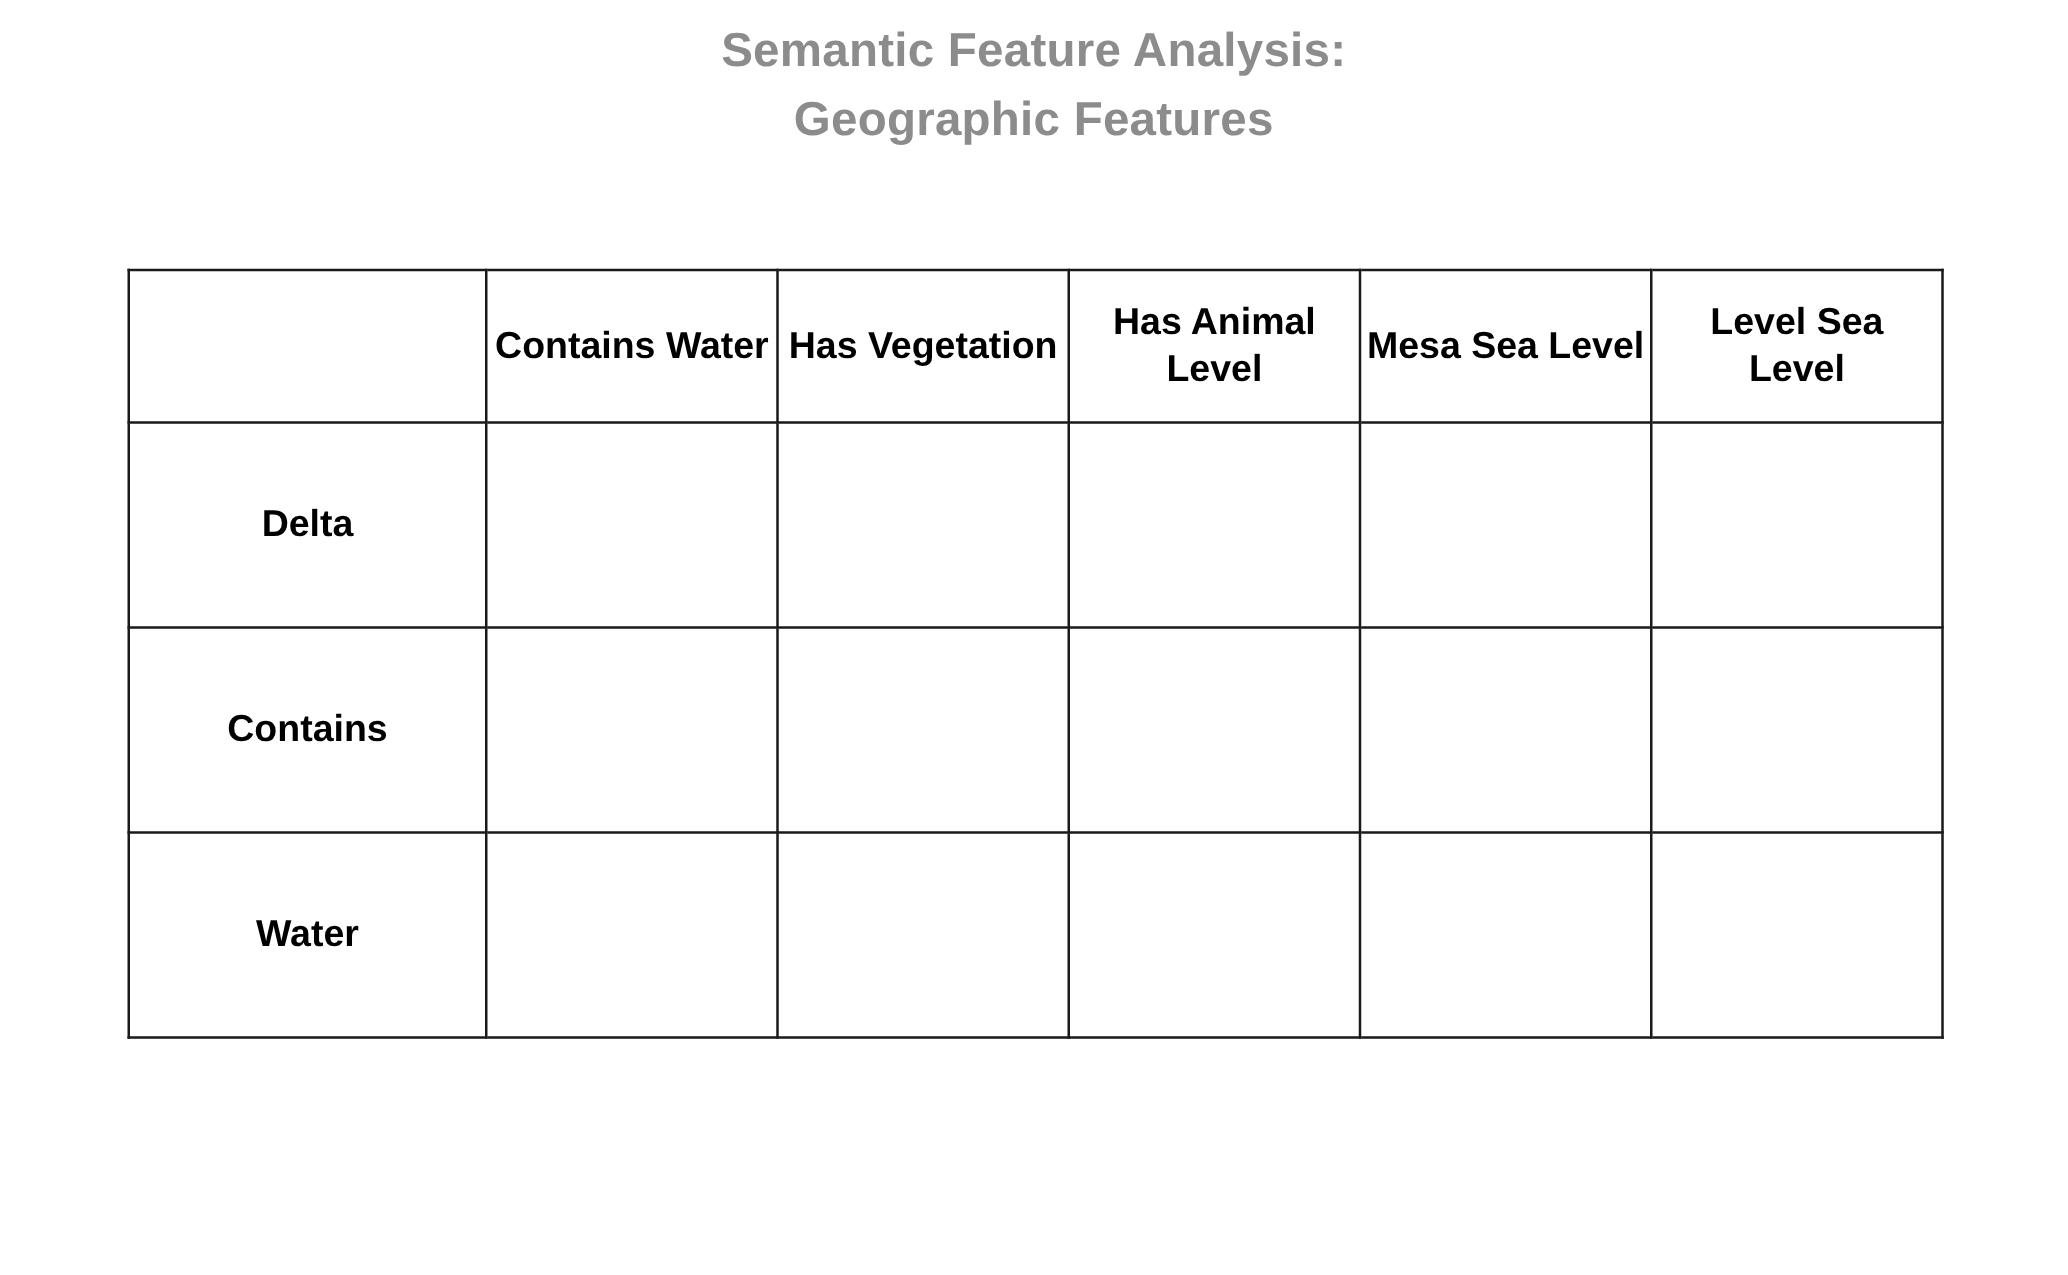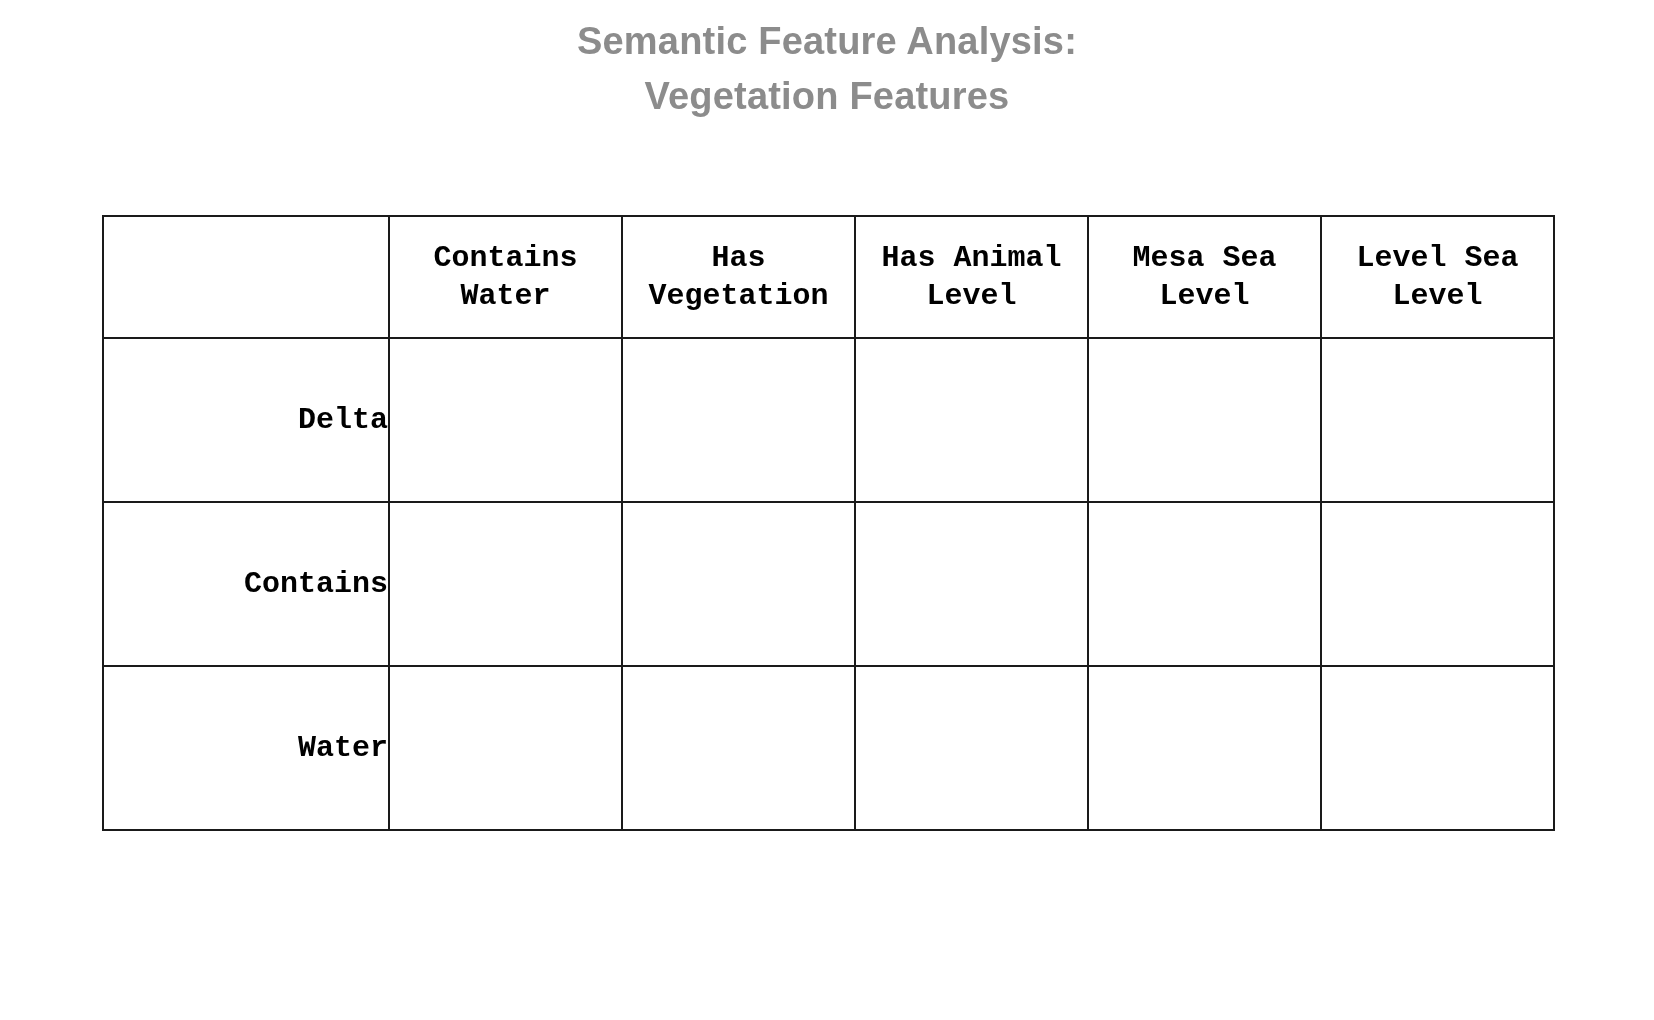--- a/index.html
+++ b/index.html
@@ -35,21 +35,20 @@
     position: absolute;
     left: 102px;
     top: 215px;
     width: 1452px;
   }
   table.sfa {
     border-collapse: collapse;
     table-layout: fixed;
     width: 1452px;
     background: #ffffff;
-    font-family: Liberation Mono, monospace;
   }
   table.sfa td, table.sfa th {
     border: 2px solid #1a1a1a;
     padding: 0;
     vertical-align: middle;
     font-size: 30px;
     font-weight: bold;
     color: #000000;
   }
   col.c-label { width: 286px; }
@@ -57,35 +56,35 @@
   thead th.corner-cell {
     height: 108px;
   }
   thead th.feature-head {
     text-align: center;
     line-height: 1.28;
     padding: 6px 4px;
     height: 108px;
   }
   tbody td.row-label {
-    text-align: right;
+    text-align: center;
     height: 162px;
   }
   tbody td.cell {
     height: 162px;
   }
 </style>
 </head>
 <body>
 
 <div class="page">
 
   <div class="title">
     <span class="line">Semantic Feature Analysis:</span>
-    <span class="line">Vegetation Features</span>
+    <span class="line">Geographic Features</span>
   </div>
 
   <div class="table-wrap">
     <table class="sfa">
       <colgroup>
         <col class="c-label">
         <col class="c-feat">
         <col class="c-feat">
         <col class="c-feat">
         <col class="c-feat">

